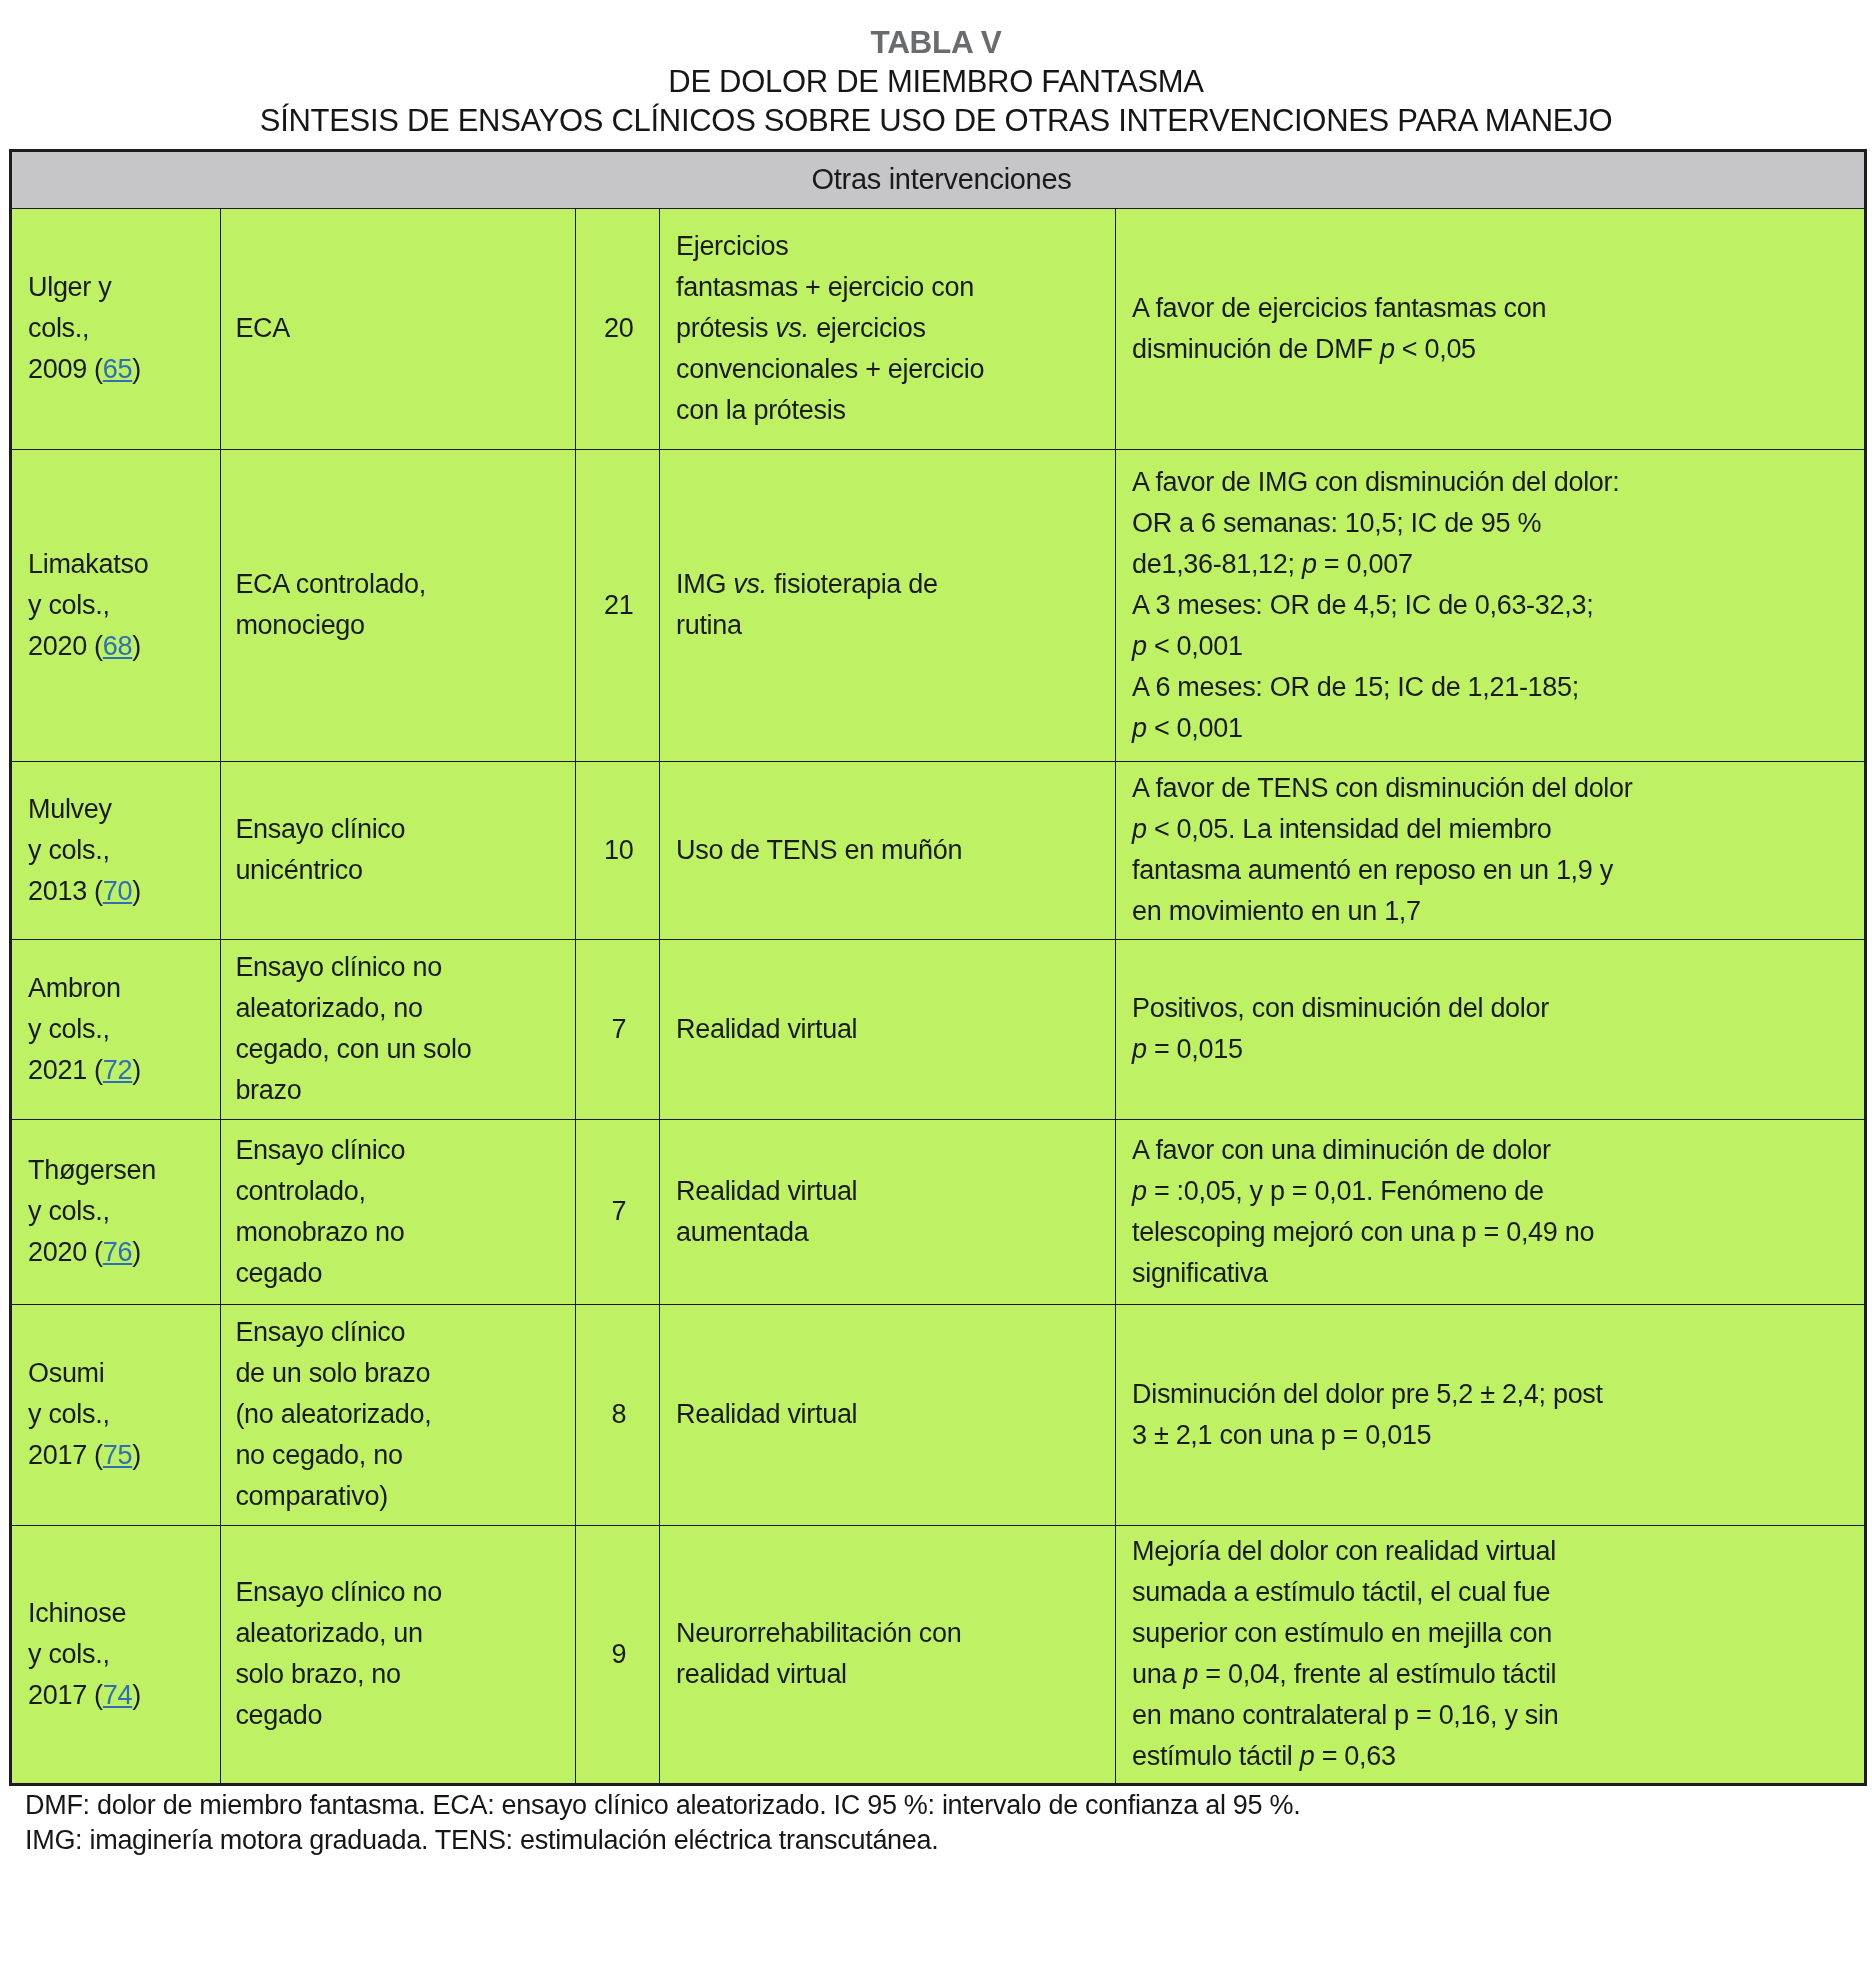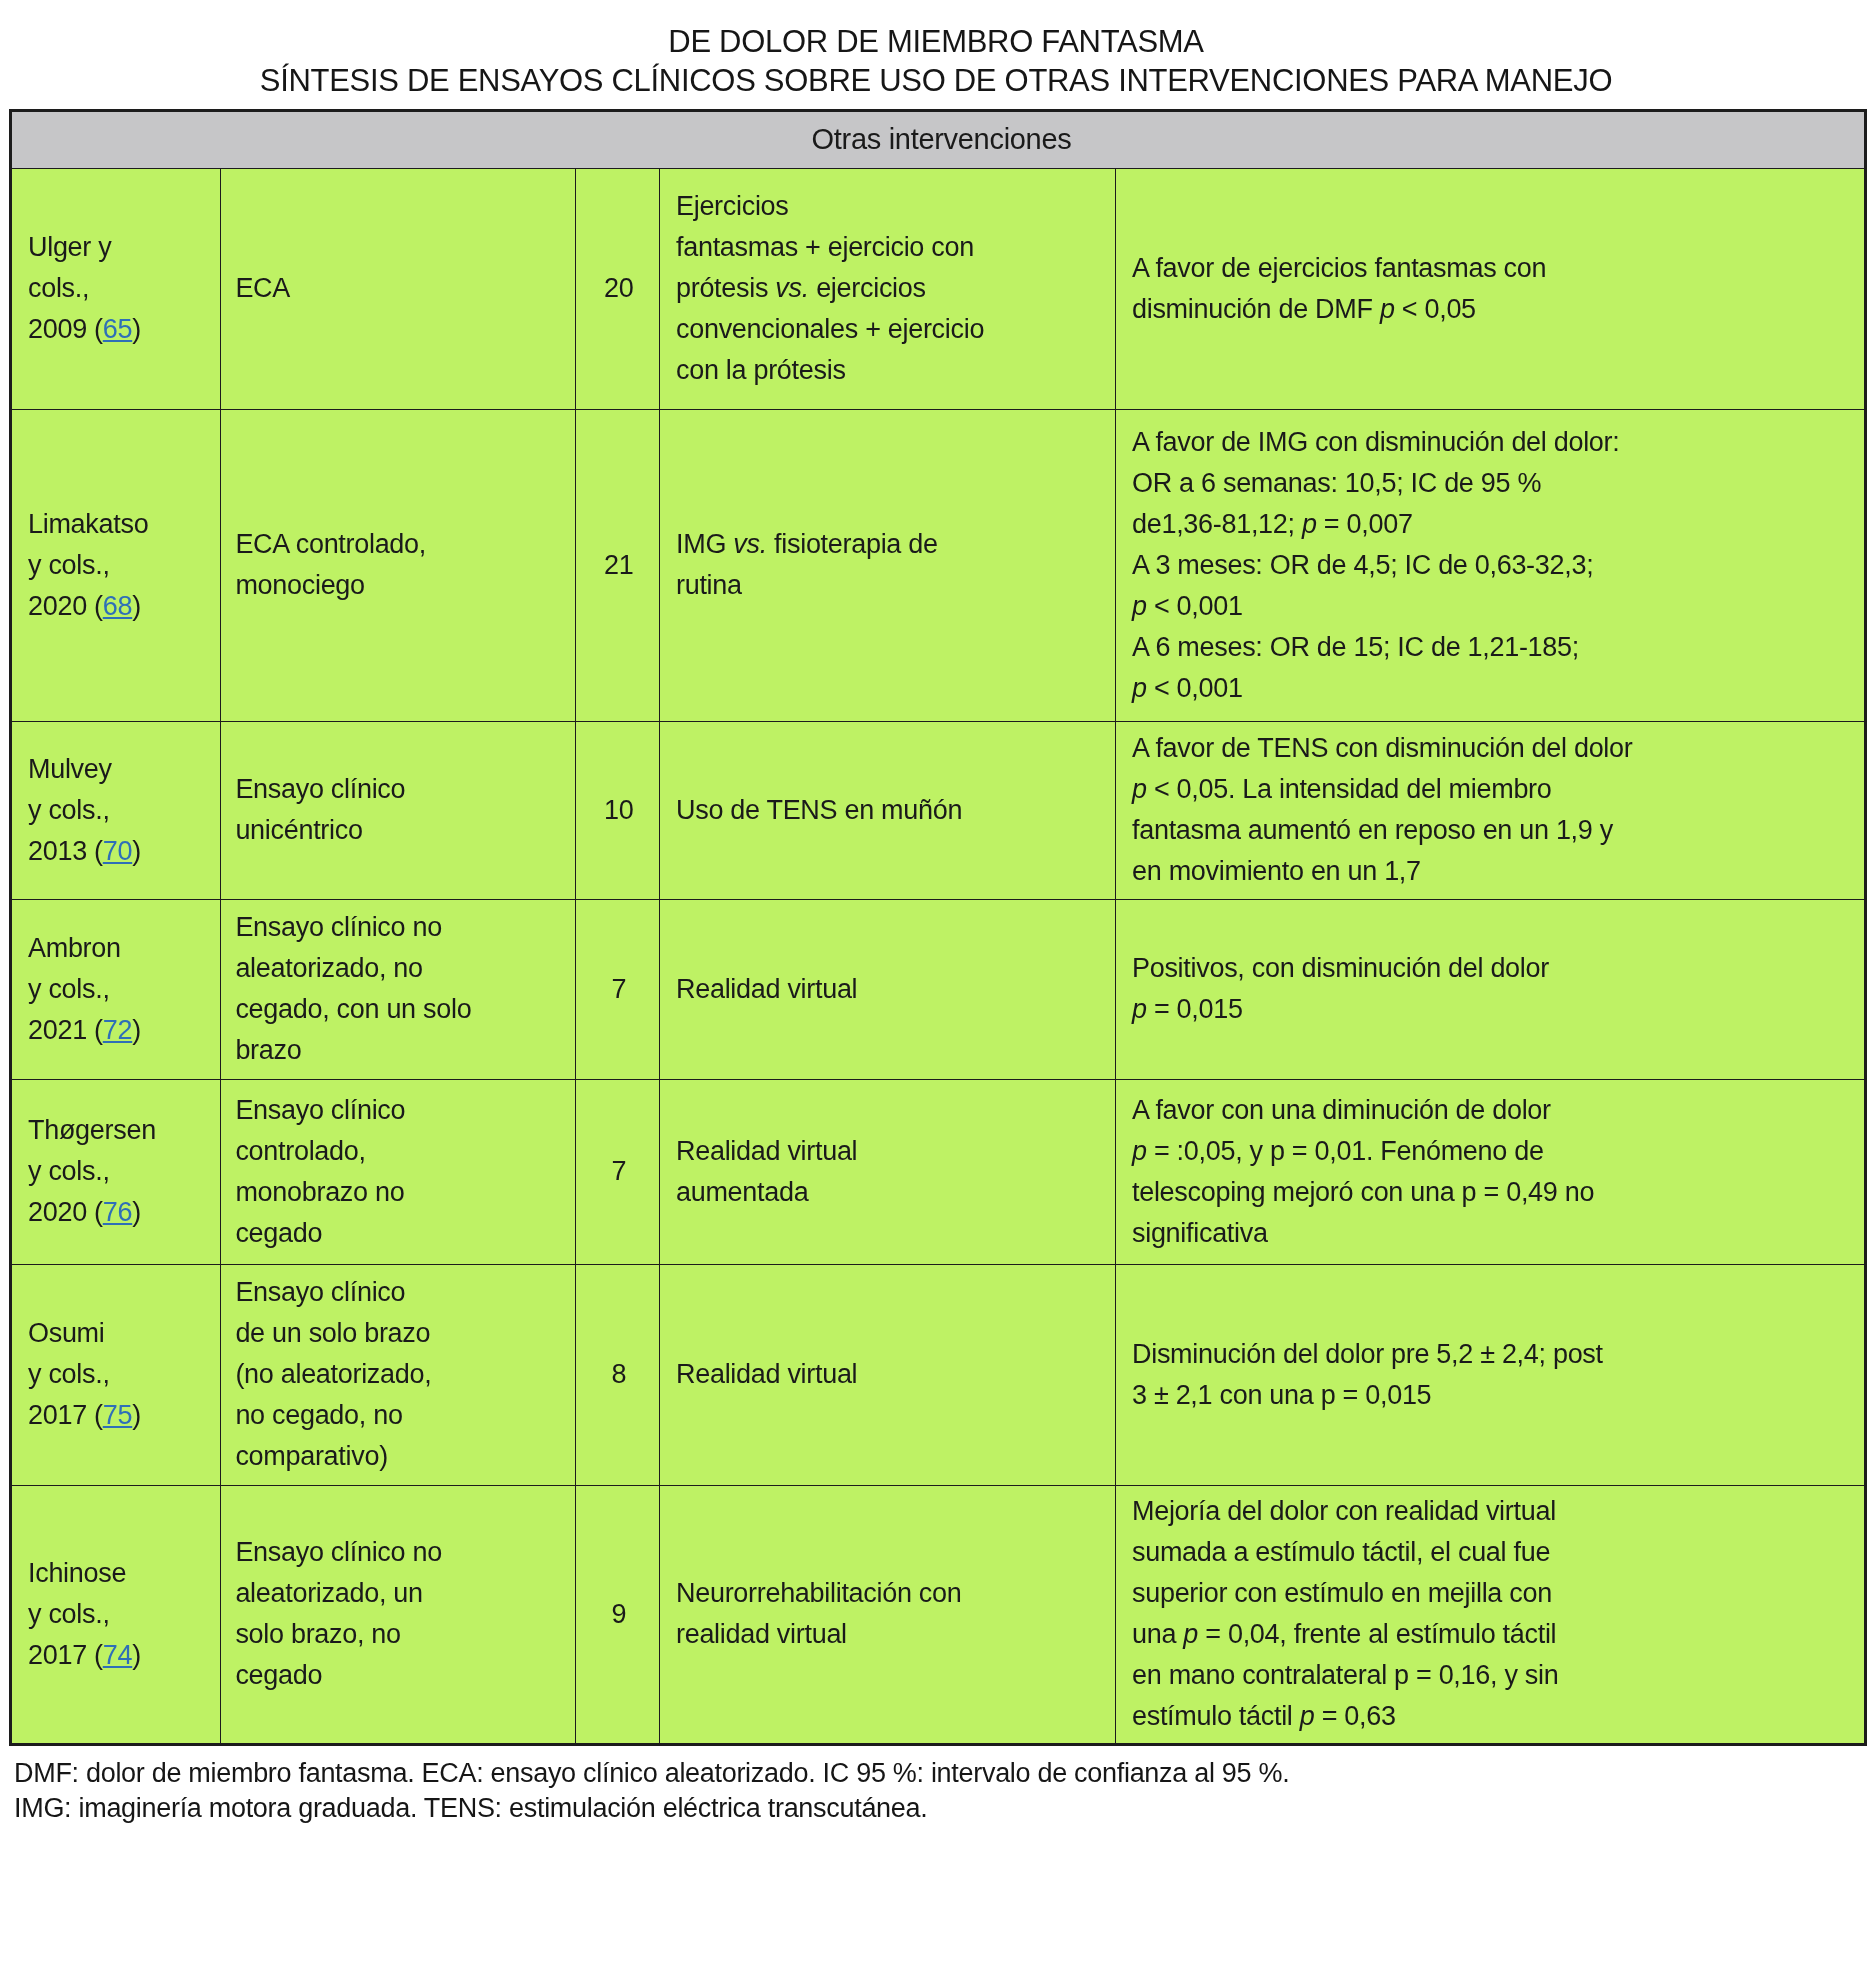--- a/index.html
+++ b/index.html
@@ -40,27 +40,28 @@
   tbody tr:nth-child(5){height:185px;}
   tbody tr:nth-child(6){height:221px;}
   tbody tr:nth-child(7){height:259px;}
   td.c-study{padding-left:16px;}
   td.c-tipo{padding-left:14.4px;}
   td.c-n{text-align:center;padding-left:3.6px;padding-right:1px;}
   td.c-interv,td.c-res{padding-left:16px;}
   .pre{white-space:pre-line;}
   a.ref{color:#2e6fb8;text-decoration:underline;cursor:pointer;}
   
-  .footnotes{padding-left:14px;margin-top:10px;font-size:27px;line-height:35px;color:#161616;}
+  .footnotes{padding-left:25px;margin-top:2px;font-size:27px;line-height:35px;color:#161616;}
   .footnote-elaboracion{margin-top:15.3px;}
 </style>
 </head>
 <body>
 
 <div class="title-block">
+  <div class="title-label">TABLA V</div>
   <div class="title-line">DE DOLOR DE MIEMBRO FANTASMA</div>
   <div class="title-line">SÍNTESIS DE ENSAYOS CLÍNICOS SOBRE USO DE OTRAS INTERVENCIONES PARA MANEJO</div>
 </div>
 
 <table class="tbl">
   <colgroup>
     <col style="width:210px">
       <col style="width:355px">
       <col style="width:84px">
       <col style="width:456px">

